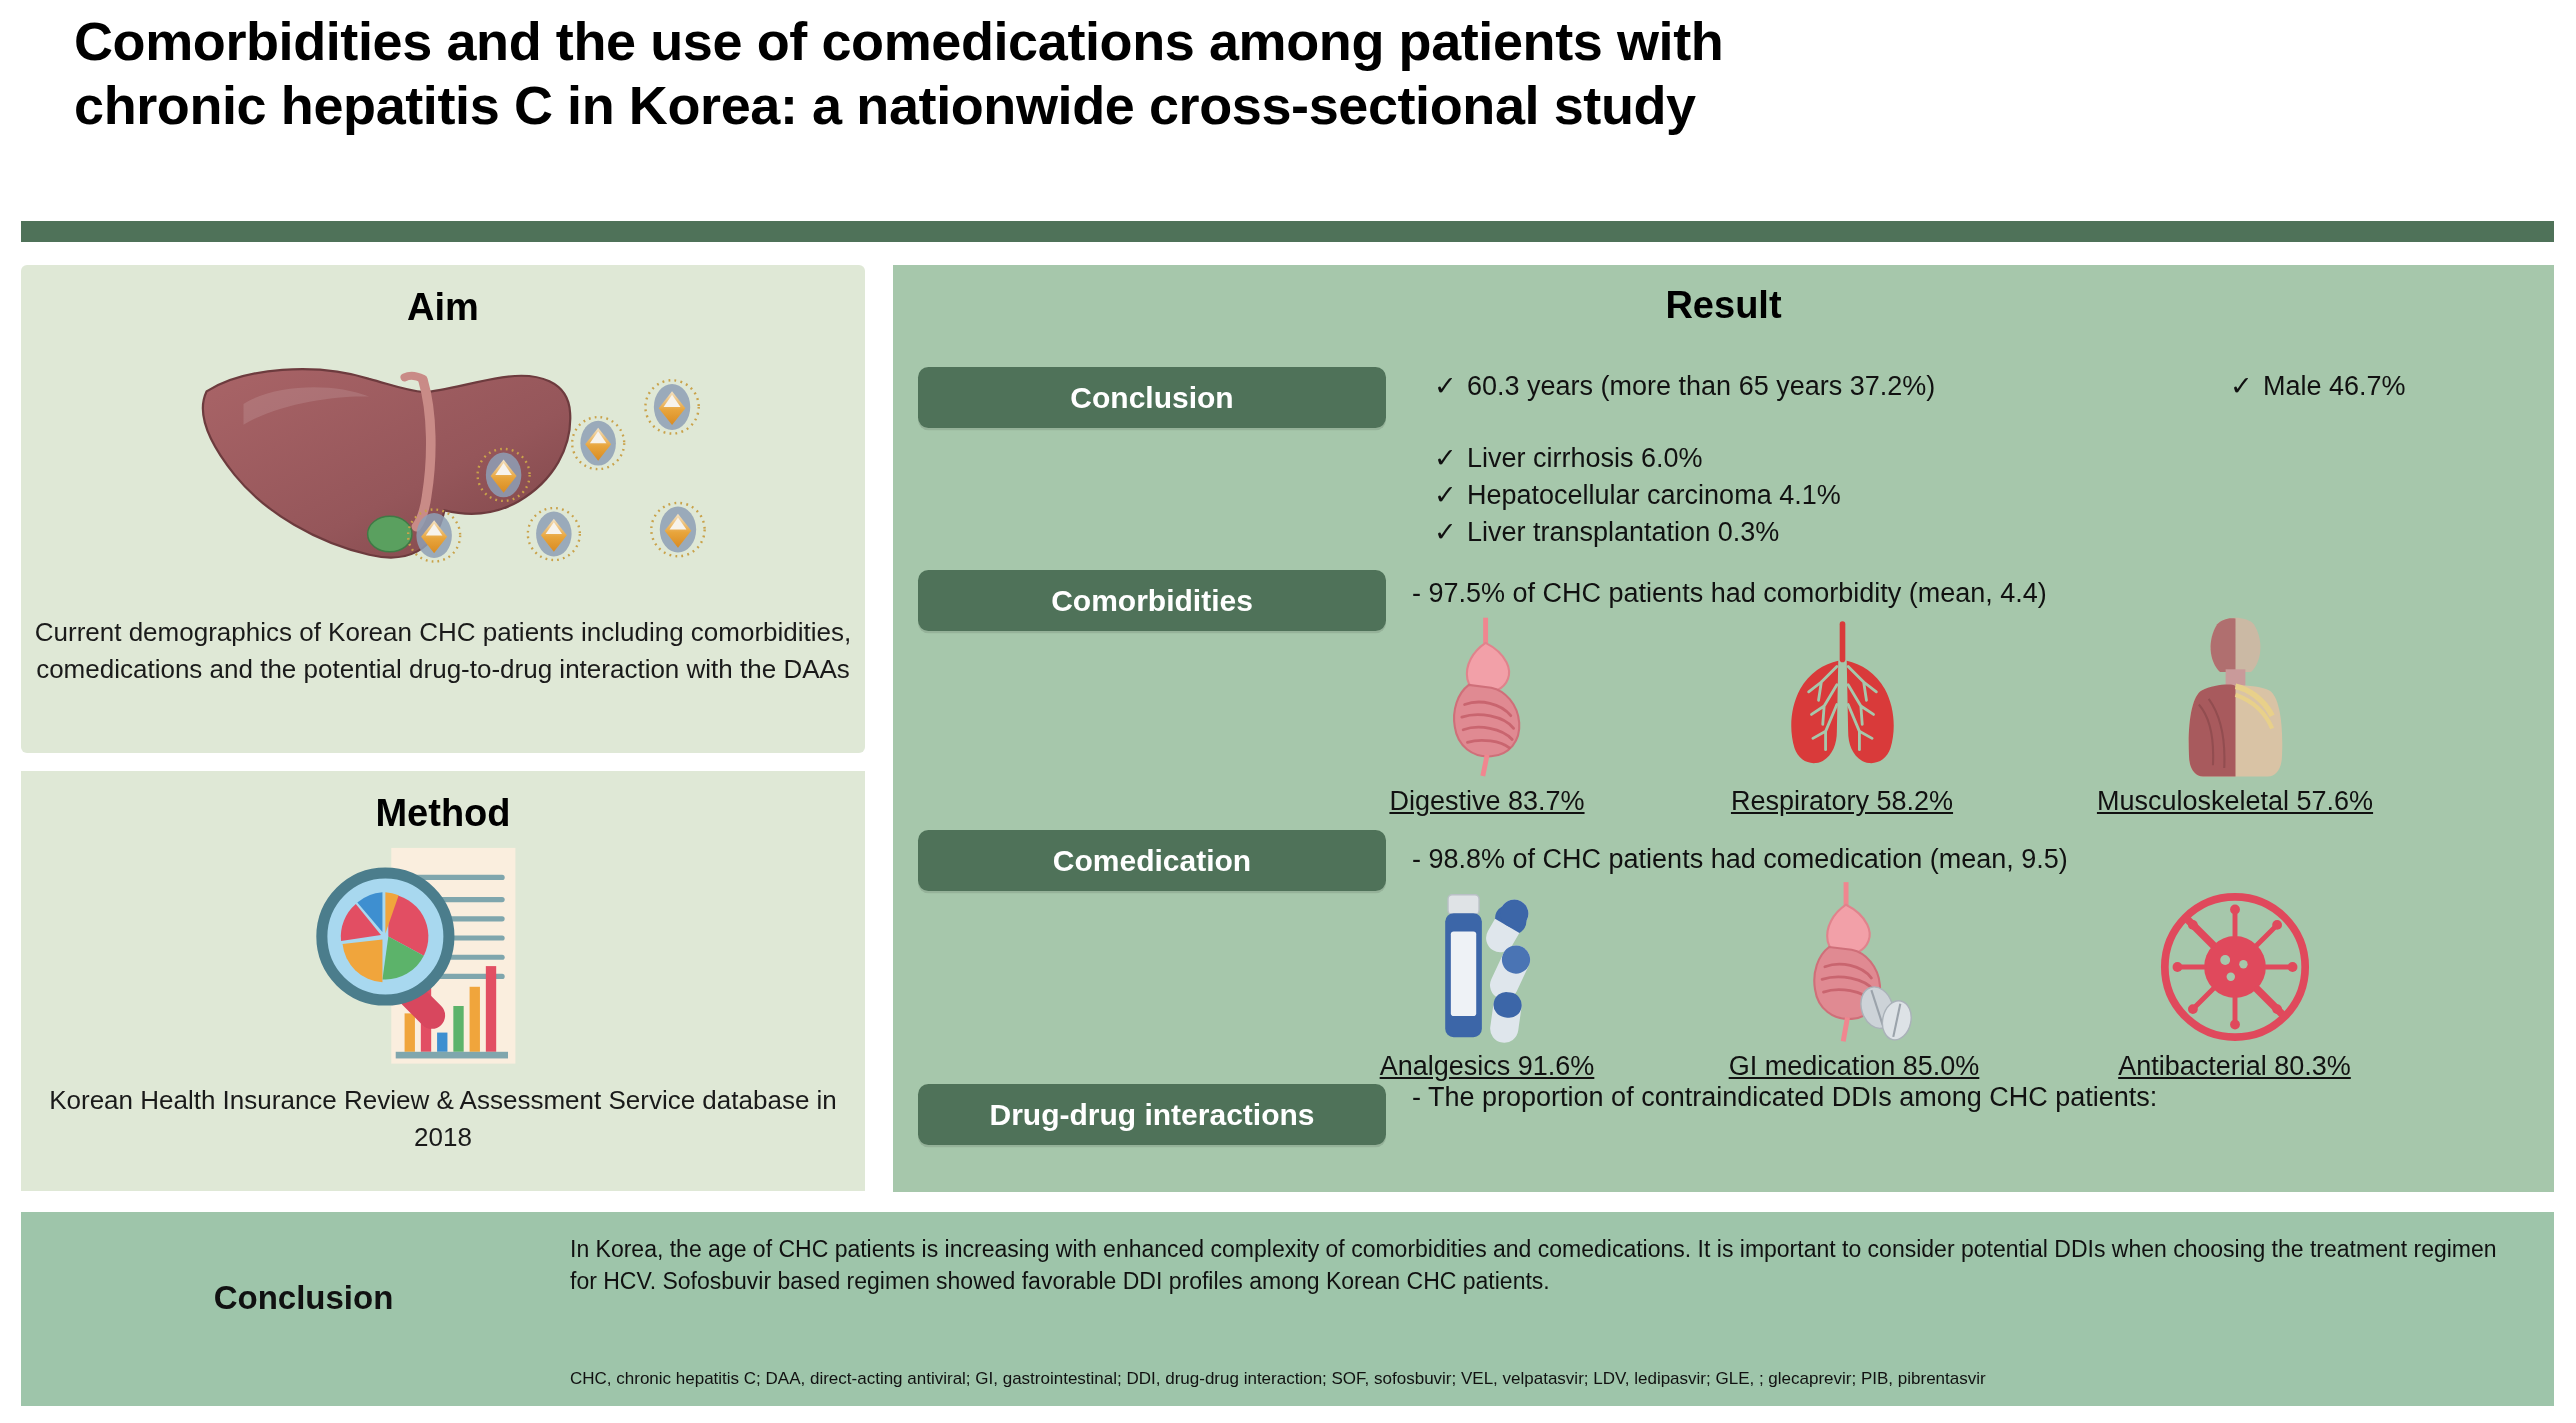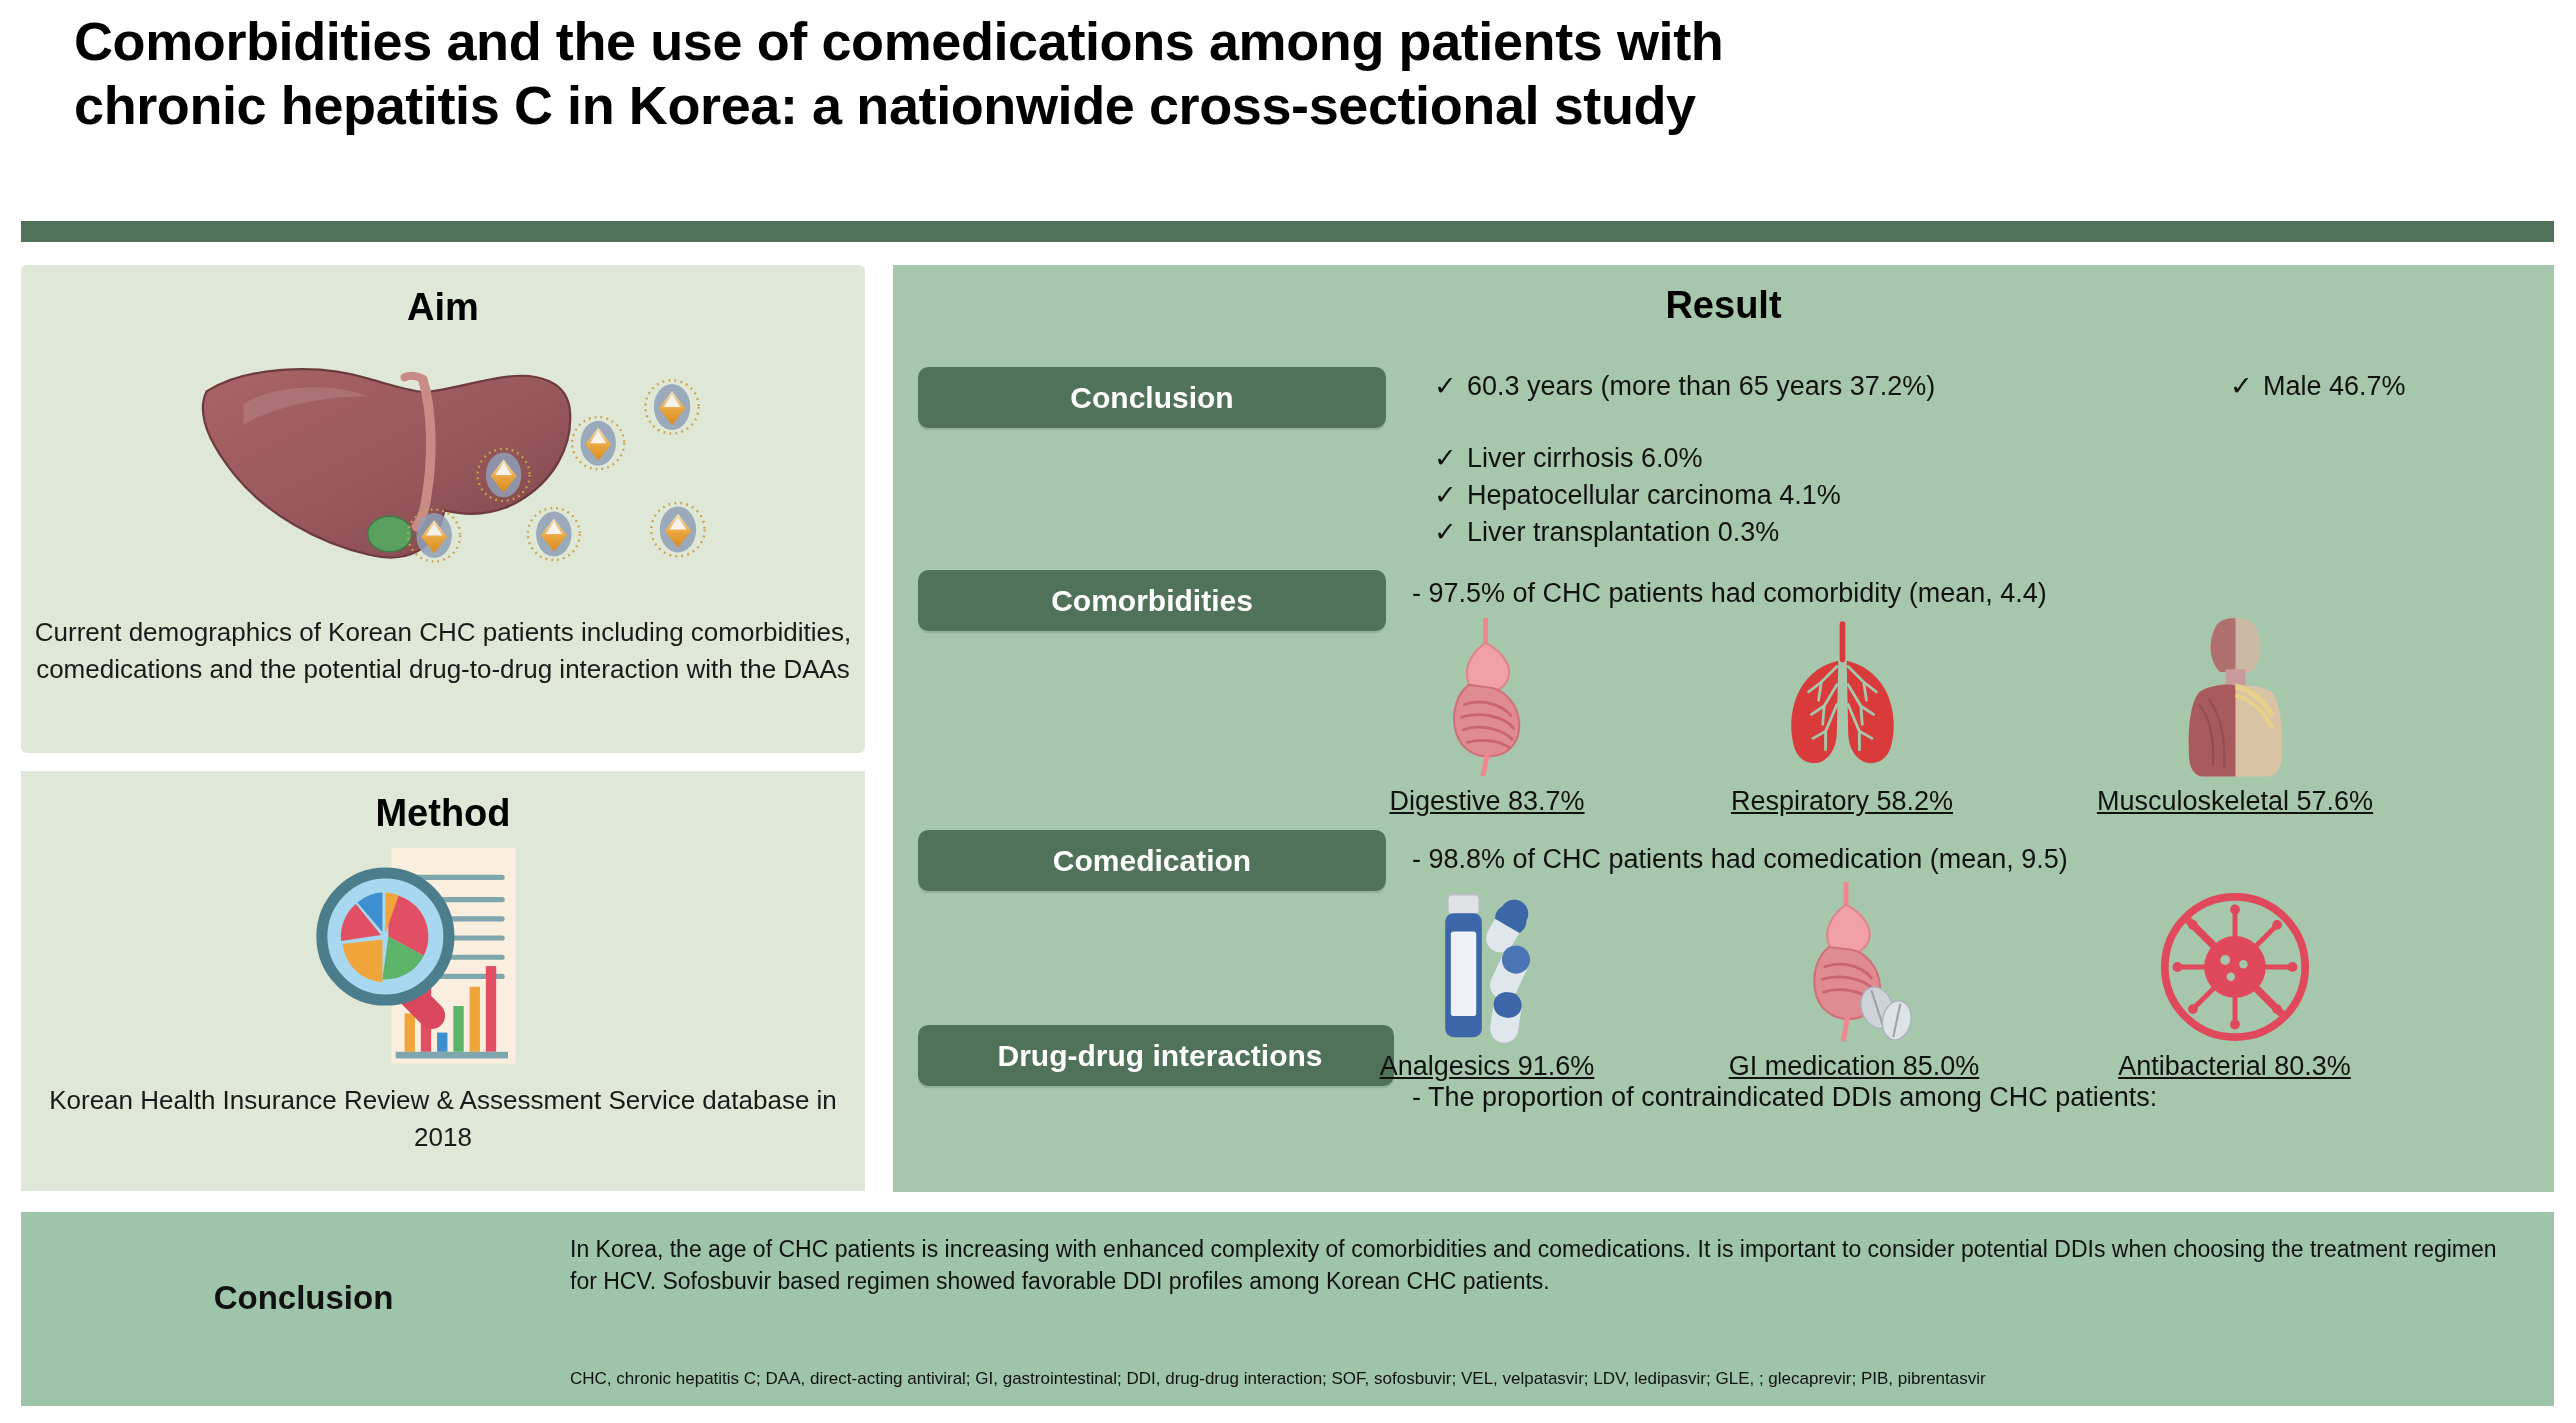--- a/index.html
+++ b/index.html
@@ -54,21 +54,21 @@
     position:absolute;left:918px;width:468px;height:61px;
     background:#4f7259;border-radius:10.4px;
     display:flex;align-items:center;justify-content:center;
     color:#ffffff;font-size:30px;font-weight:bold;
     font-family:"Liberation Sans", sans-serif;
     box-shadow:0 2.2px 0 rgba(0,0,0,.10);
   }
   #pill-demo{top:367px;}
   #pill-comorb{top:570px;}
   #pill-comed{top:830px;}
-  #pill-ddi{top:1025px;padding-left:8px;}
+  #pill-ddi{top:1084px;}
 
   
   .chk-row{position:absolute;display:flex;align-items:flex-start;
            font-size:27px;color:#111;line-height:1.05;}
   .chk{display:inline-block;width:33px;flex:0 0 33px;font-size:27px;}
   #bul-age{left:1434px;top:372px;}
   #bul-male{left:2230px;top:372px;}
   #bul-cirr{left:1434px;top:444px;}
   #bul-hcc{left:1434px;top:481px;}
   #bul-tx{left:1434px;top:518px;}

